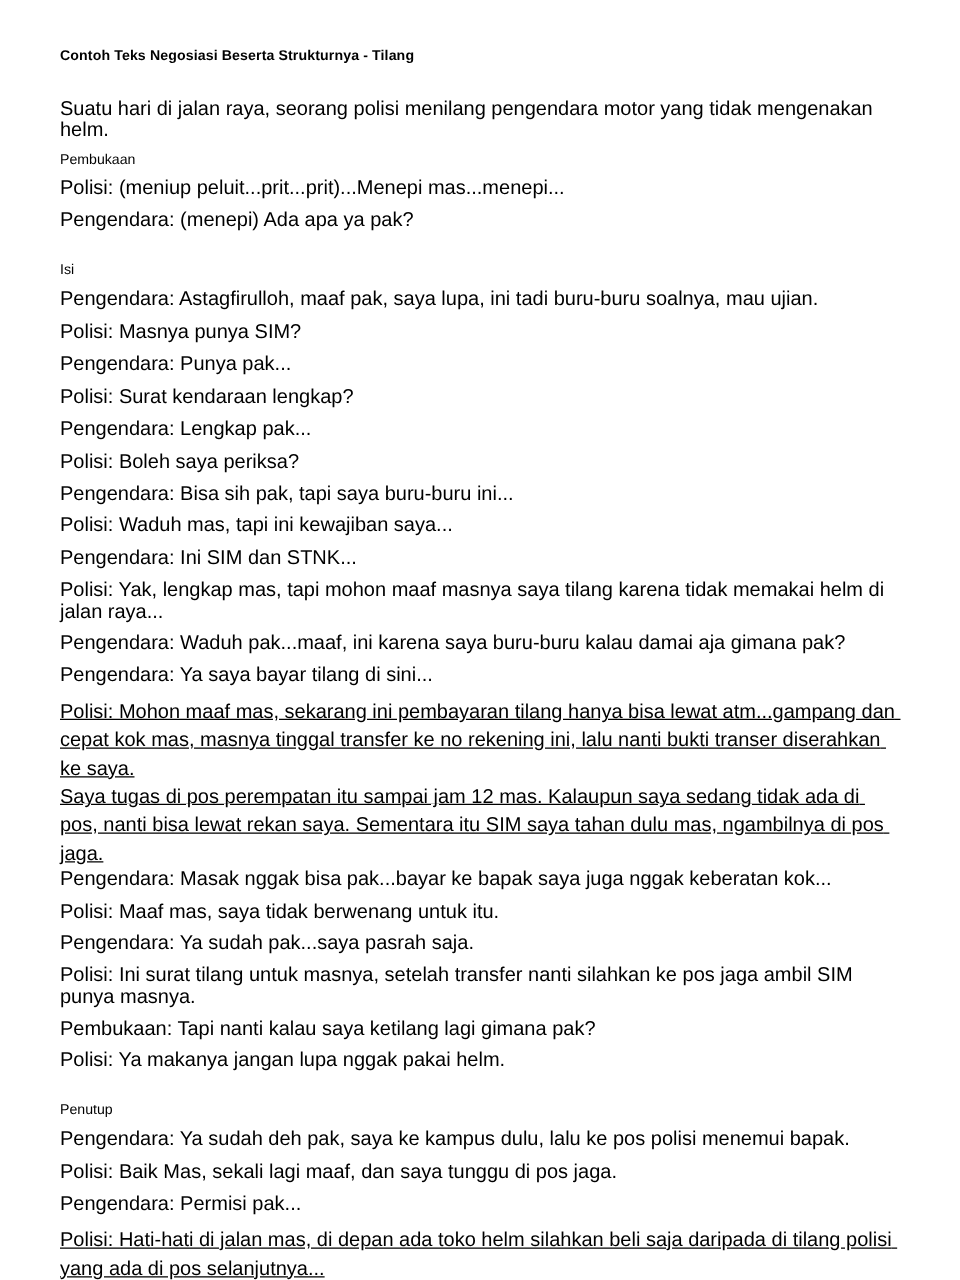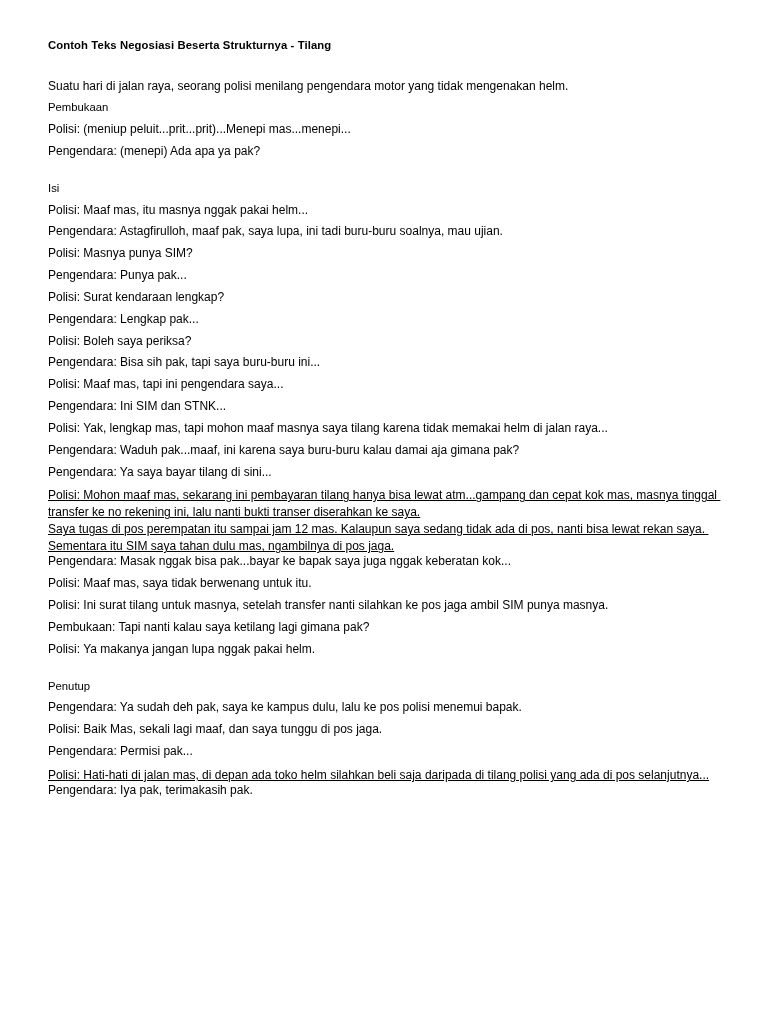--- a/index.html
+++ b/index.html
@@ -30,21 +30,21 @@
     font-size: 11.3px;
     font-weight: bold;
     margin: 0 0 0 0;
     letter-spacing: 0.1px;
   }
   .gap-lg { height: 29px; }
   .gap-sm { height: 16px; }
   .line {
     margin: 0;
     padding: 0 0 9.6px 0;
-    font-size: 12px;
+    font-size: 16px;
     line-height: 1.02;
     white-space: pre-wrap;
   }
   .line.wrap {
     padding-bottom: 0;
     line-height: 1.42;
     text-decoration: underline;
   }
   .heading {
     margin: 0;
@@ -65,37 +65,37 @@
 
     <p class="line">Suatu hari di jalan raya, seorang polisi menilang pengendara motor yang tidak mengenakan helm.</p>
 
     <p class="heading">Pembukaan</p>
     <p class="line">Polisi: (meniup peluit...prit...prit)...Menepi mas...menepi...</p>
     <p class="line">Pengendara: (menepi) Ada apa ya pak?</p>
 
     <div class="gap-sm"></div>
 
     <p class="heading">Isi</p>
-    <p class="line">Polisi: Maaf mas, itu masnya nggak pakai helm...</p>
     <p class="line">Pengendara: Astagfirulloh, maaf pak, saya lupa, ini tadi buru-buru soalnya, mau ujian.</p>
     <p class="line">Polisi: Masnya punya SIM?</p>
     <p class="line">Pengendara: Punya pak...</p>
     <p class="line">Polisi: Surat kendaraan lengkap?</p>
     <p class="line">Pengendara: Lengkap pak...</p>
     <p class="line">Polisi: Boleh saya periksa?</p>
     <p class="line">Pengendara: Bisa sih pak, tapi saya buru-buru ini...</p>
-    <p class="line">Polisi: Maaf mas, tapi ini pengendara saya...</p>
+    <p class="line">Polisi: Waduh mas, tapi ini kewajiban saya...</p>
     <p class="line">Pengendara: Ini SIM dan STNK...</p>
     <p class="line">Polisi: Yak, lengkap mas, tapi mohon maaf masnya saya tilang karena tidak memakai helm di jalan raya...</p>
     <p class="line">Pengendara: Waduh pak...maaf, ini karena saya buru-buru kalau damai aja gimana pak?</p>
     <p class="line">Pengendara: Ya saya bayar tilang di sini...</p>
     <p class="line wrap">Polisi: Mohon maaf mas, sekarang ini pembayaran tilang hanya bisa lewat atm...gampang dan cepat kok mas, masnya tinggal transfer ke no rekening ini, lalu nanti bukti transer diserahkan ke saya.</p>
     <p class="line wrap">Saya tugas di pos perempatan itu sampai jam 12 mas. Kalaupun saya sedang tidak ada di pos, nanti bisa lewat rekan saya. Sementara itu SIM saya tahan dulu mas, ngambilnya di pos jaga.</p>
     <p class="line">Pengendara: Masak nggak bisa pak...bayar ke bapak saya juga nggak keberatan kok...</p>
     <p class="line">Polisi: Maaf mas, saya tidak berwenang untuk itu.</p>
+    <p class="line">Pengendara: Ya sudah pak...saya pasrah saja.</p>
     <p class="line">Polisi: Ini surat tilang untuk masnya, setelah transfer nanti silahkan ke pos jaga ambil SIM punya masnya.</p>
     <p class="line">Pembukaan: Tapi nanti kalau saya ketilang lagi gimana pak?</p>
     <p class="line">Polisi: Ya makanya jangan lupa nggak pakai helm.</p>
 
     <div class="gap-sm"></div>
 
     <p class="heading">Penutup</p>
     <p class="line">Pengendara: Ya sudah deh pak, saya ke kampus dulu, lalu ke pos polisi menemui bapak.</p>
     <p class="line">Polisi: Baik Mas, sekali lagi maaf, dan saya tunggu di pos jaga.</p>
     <p class="line">Pengendara: Permisi pak...</p>

